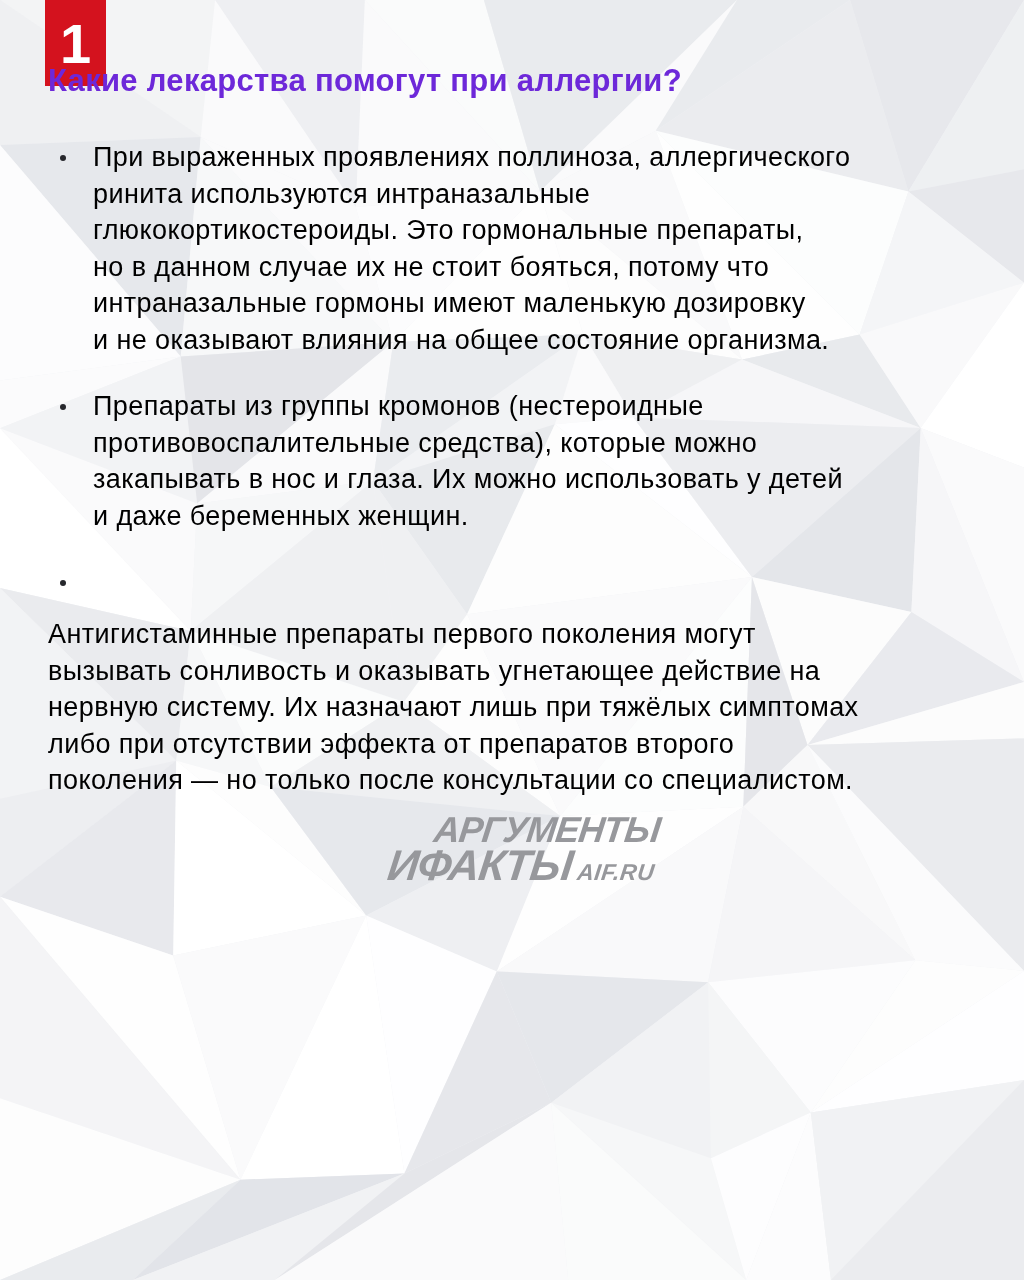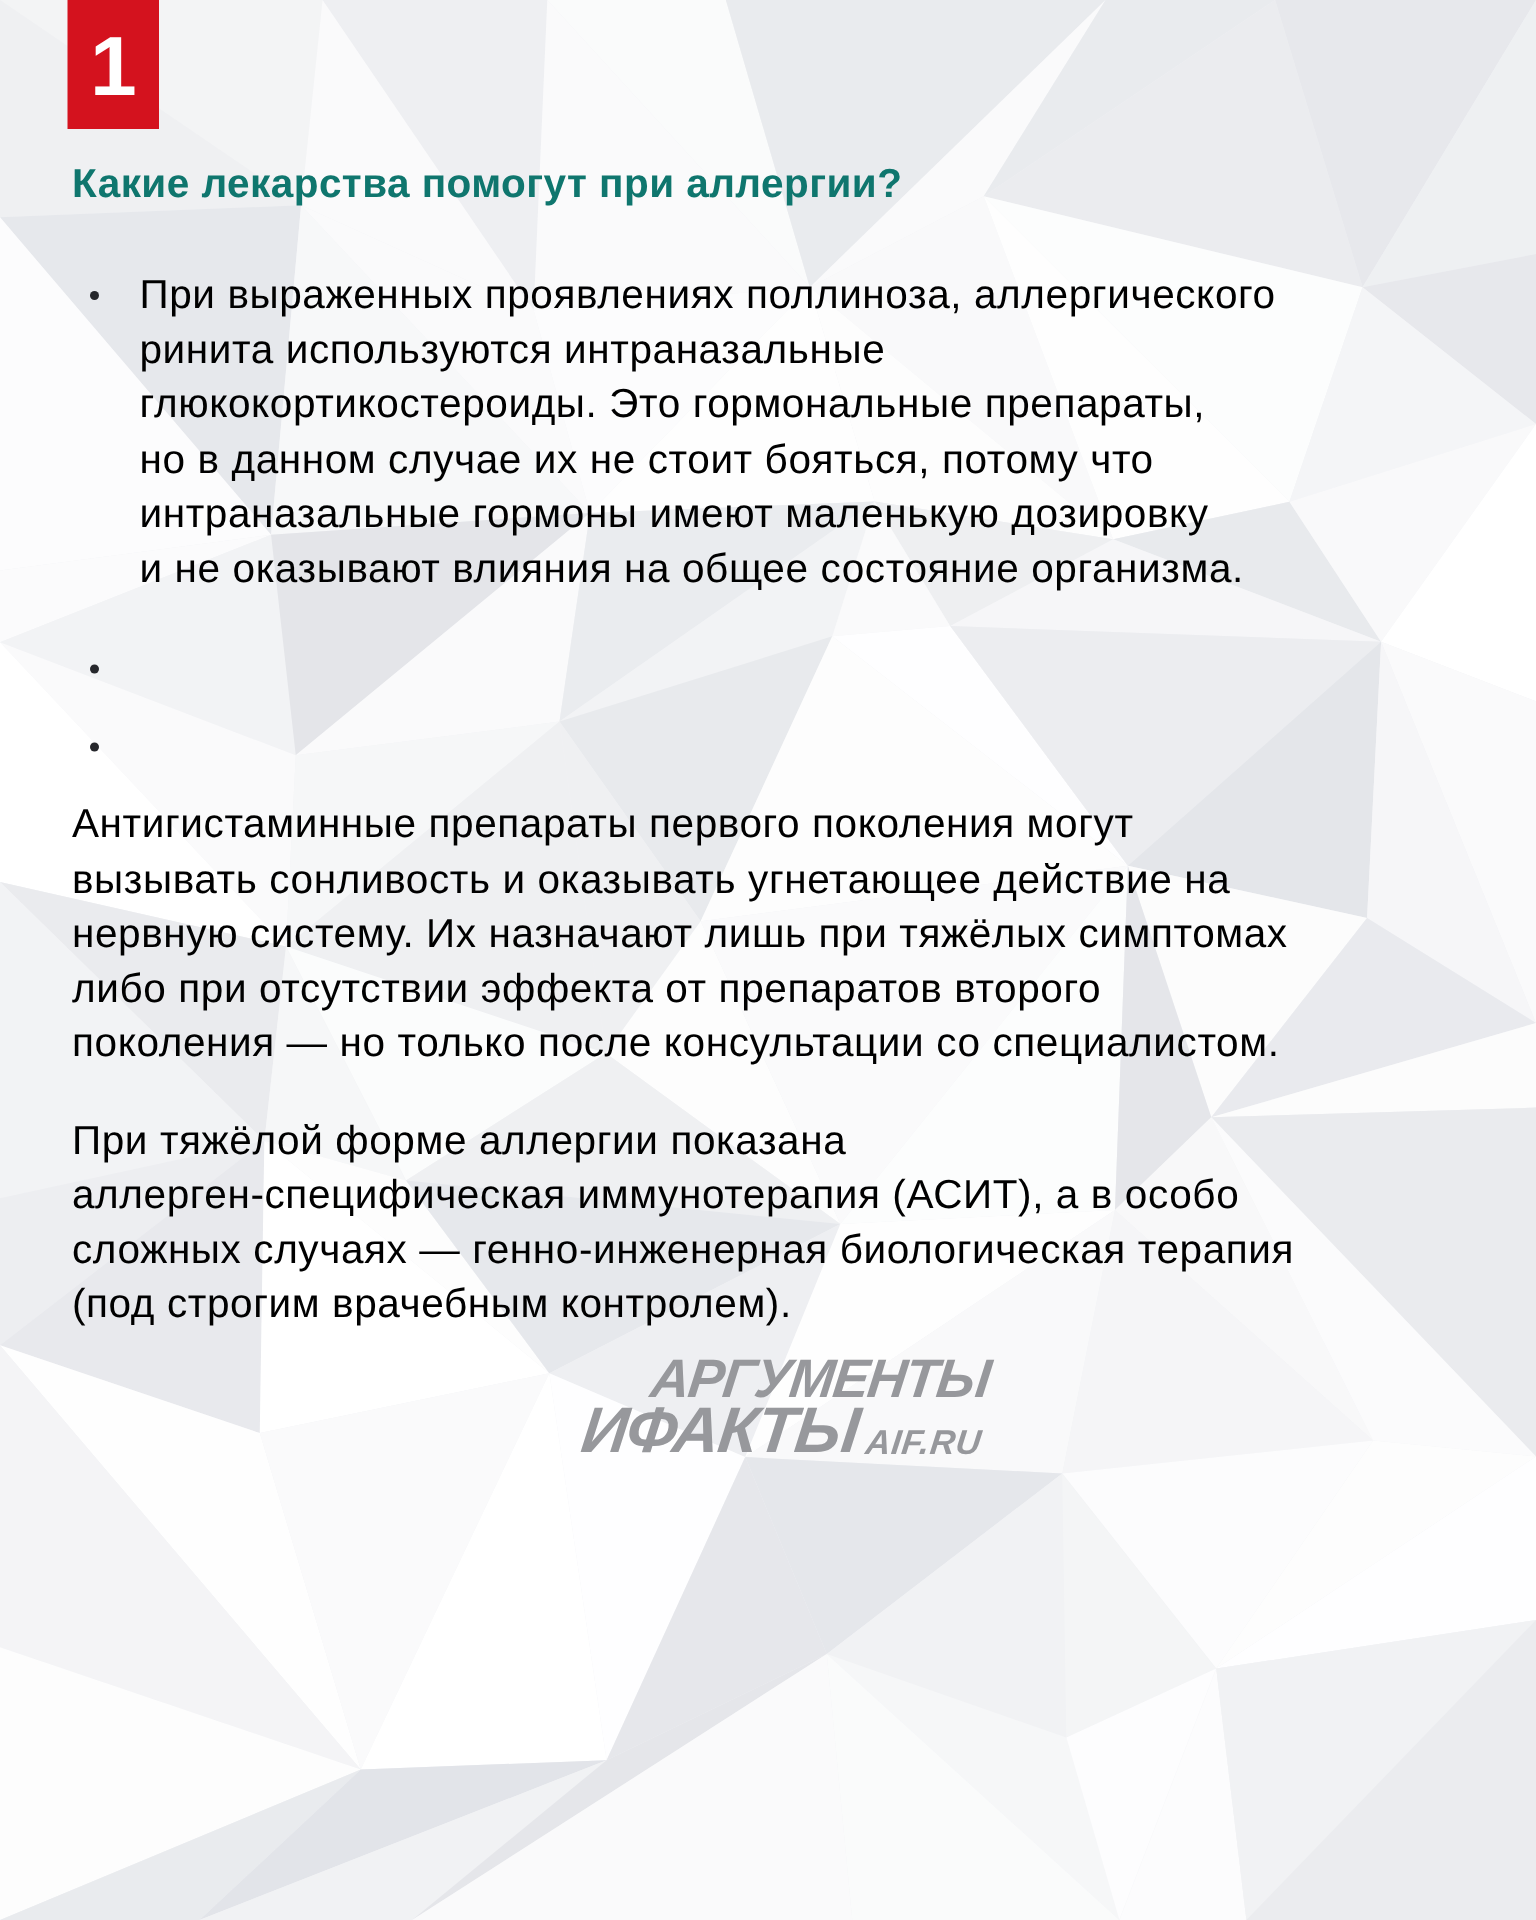--- a/index.html
+++ b/index.html
@@ -35,26 +35,26 @@
   }
   .badge .num {
     color: #ffffff;
     font-weight: 700;
     font-size: 56px;
     line-height: 1;
     margin-top: 2px;
   }
   h1.title {
     margin: 0;
-    padding-top: 106px;
-    font-size: 27px;
+    padding-top: 62px;
+    font-size: 31px;
     line-height: 1.2;
     font-weight: 700;
     letter-spacing: 0.3px;
-    color: #0f766e;
+    color: #6d28d9;
   }
   ul.bullets {
     list-style: none;
     margin: 40px 0 0 0;
     padding: 0;
   }
   li.bullet {
     display: flex;
     align-items: flex-start;
     margin-bottom: 30px;
@@ -220,35 +220,35 @@
       <span class="dot"></span>
       <span class="bullet-text">При выраженных проявлениях поллиноза, аллергического
 ринита используются интраназальные
 глюкокортикостероиды. Это гормональные препараты,
 но в данном случае их не стоит бояться, потому что
 интраназальные гормоны имеют маленькую дозировку
 и не оказывают влияния на общее состояние организма.</span>
     </li>
     <li class="bullet">
       <span class="dot"></span>
+      <span class="bullet-text">Препараты из группы кромонов (нестероидные
+противовоспалительные средства), которые можно
+закапывать в нос и глаза. Их можно использовать у детей
+и даже беременных женщин.</span>
     </li>
     <li class="bullet">
       <span class="dot"></span>
     </li>
   </ul>
 
   <p class="body">Антигистаминные препараты первого поколения могут
 вызывать сонливость и оказывать угнетающее действие на
 нервную систему. Их назначают лишь при тяжёлых симптомах
 либо при отсутствии эффекта от препаратов второго
 поколения — но только после консультации со специалистом.</p>
-  <p class="body">При тяжёлой форме аллергии показана
-аллерген-специфическая иммунотерапия (АСИТ), а в особо
-сложных случаях — генно-инженерная биологическая терапия
-(под строгим врачебным контролем).</p>
 
   <div class="logo" style="color: rgb(151, 152, 156);">
     <div class="logo-top">АРГУМЕНТЫ</div>
     <div class="logo-bottom">
       <span>ИФАКТЫ</span>
       <span class="logo-suffix">AIF.RU</span>
     </div>
   </div>
 </div>
 

